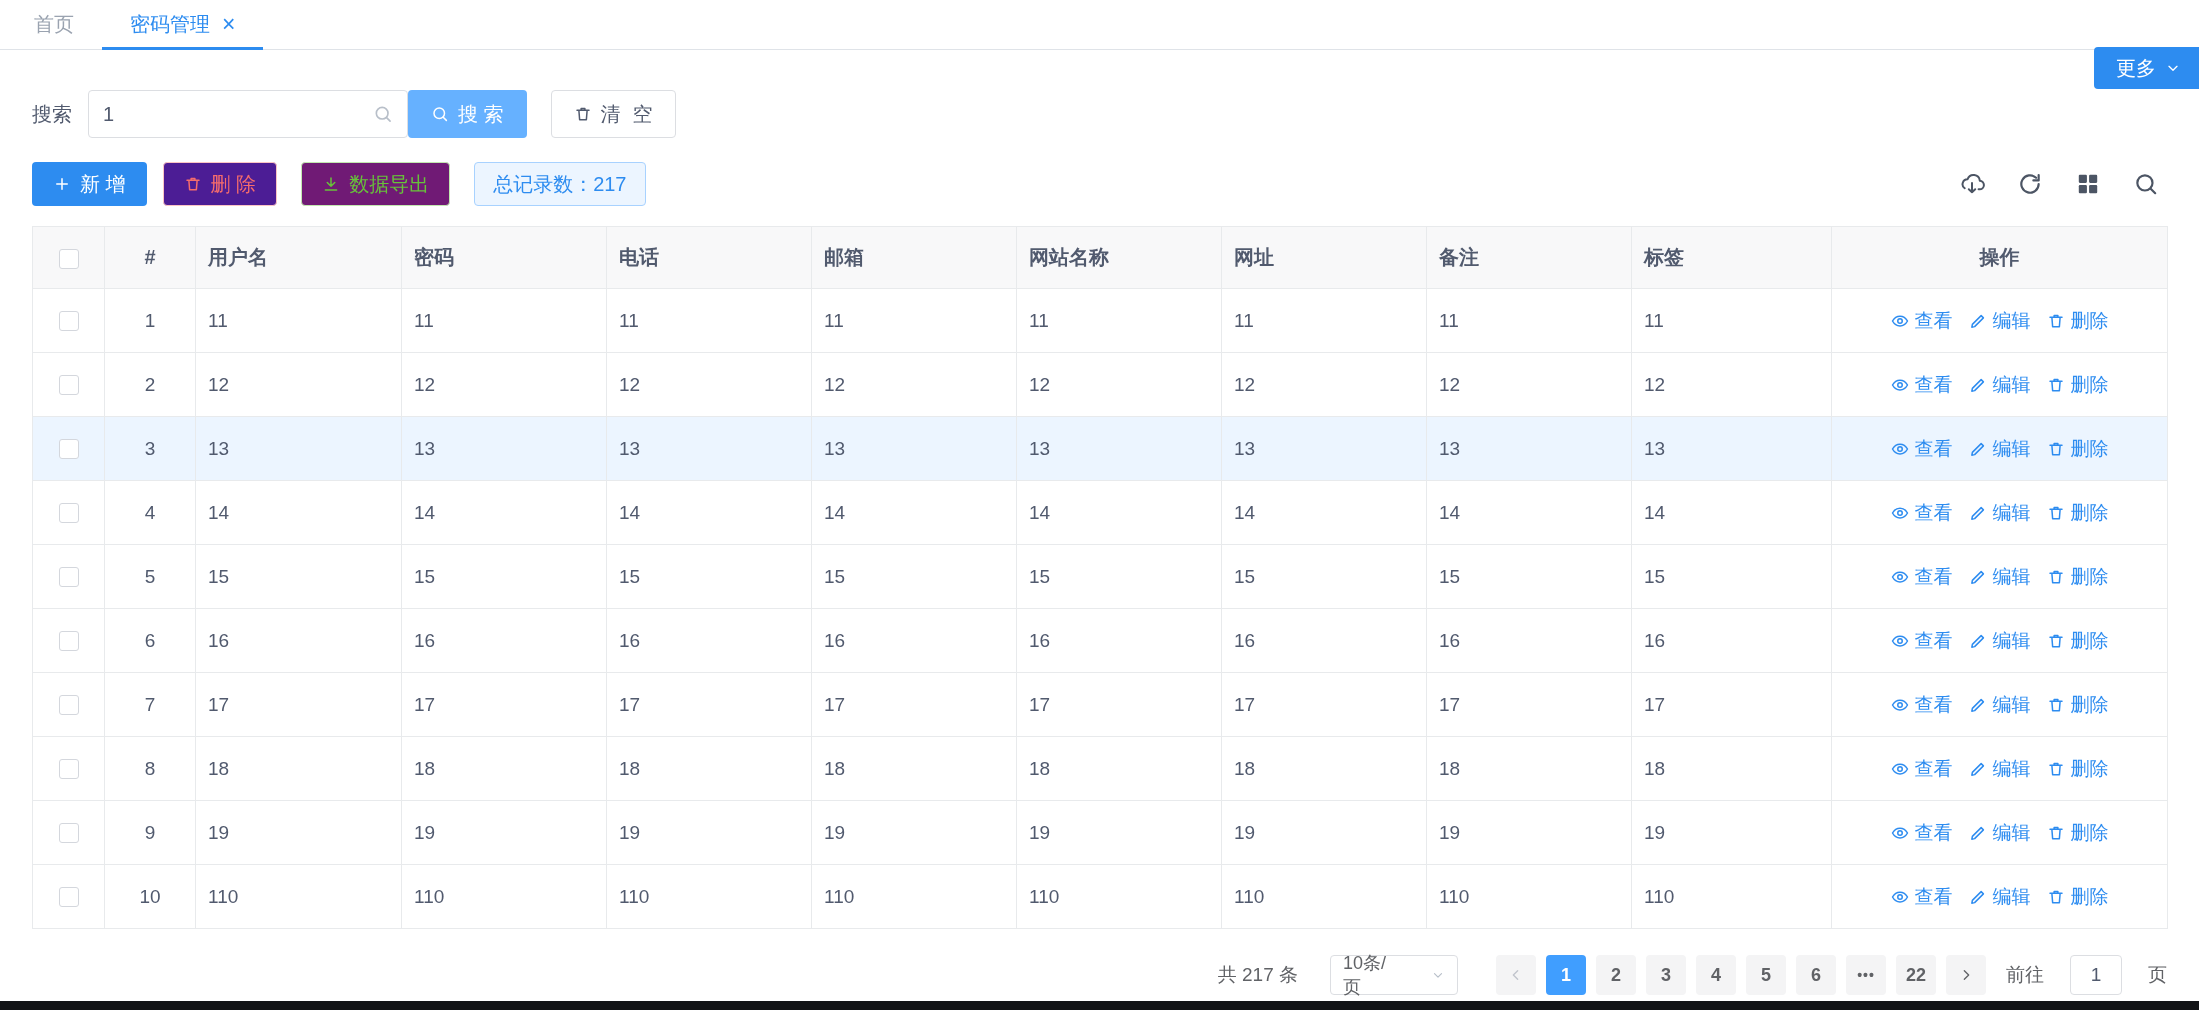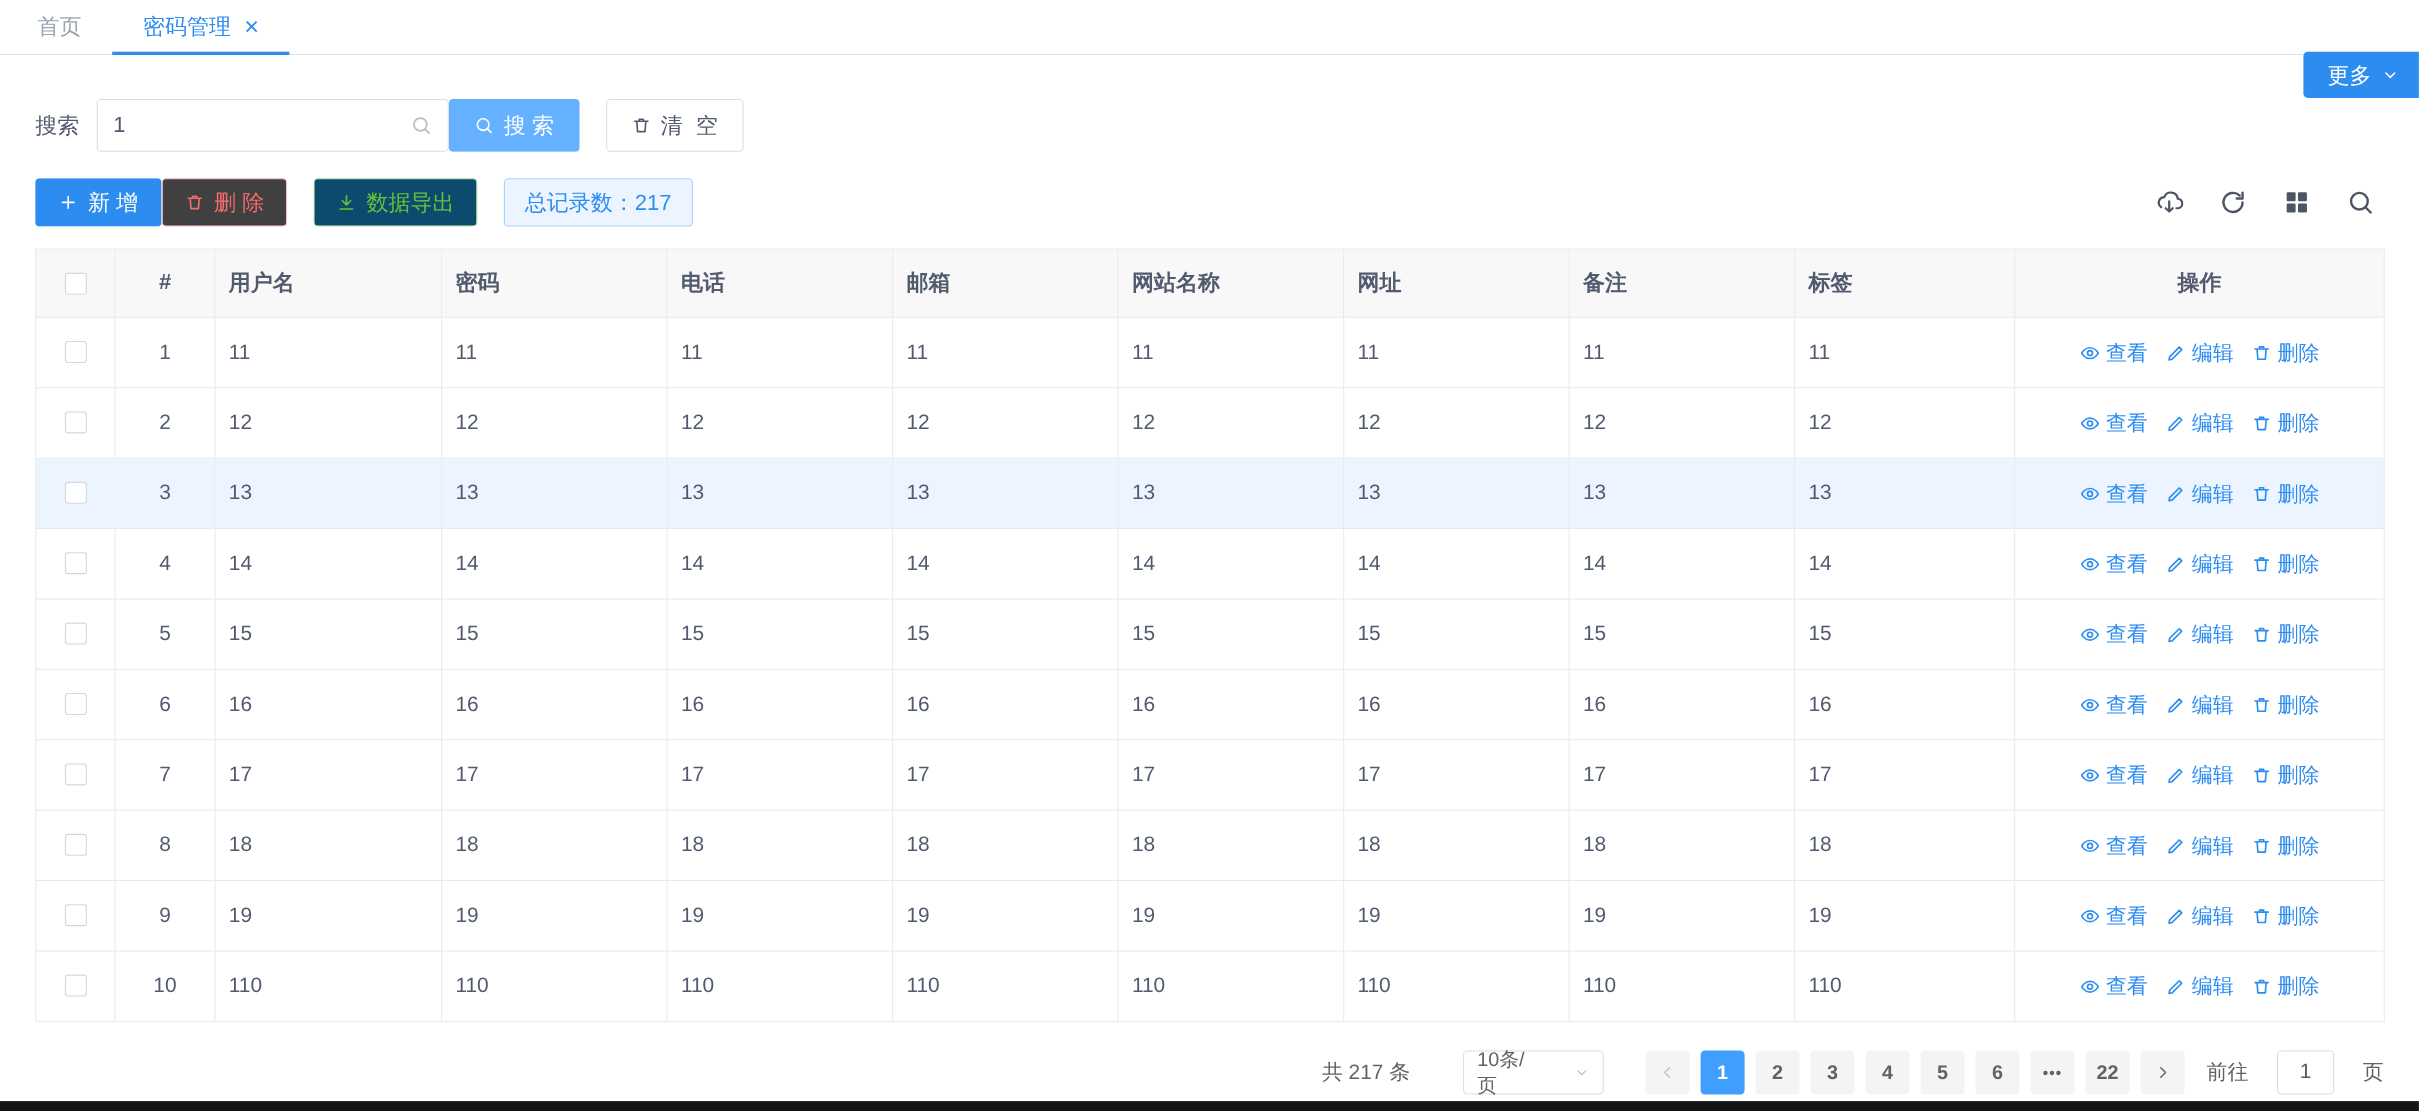--- a/index.html
+++ b/index.html
@@ -31,42 +31,42 @@
   .suffix-icon { color: #b8bfc9; display: flex; }
   .btn { display: inline-flex; align-items: center; justify-content: center; gap: 9px; height: 48px; padding: 0 22px;
     border-radius: 4px; font-size: 20px; border: 1px solid transparent; cursor: pointer; font-family: inherit; background: #fff; color: #515a6e; }
   .btn-search { background: #66b1ff; color: #fff; }
   .btn-clear  { border-color: #dcdee2; margin-left: 24px; font-family: Liberation Mono, monospace; }
 
   
   .toolbar { display: flex; align-items: center; margin: 24px 32px 0; }
   .btn-sm { height: 44px; padding: 0 20px; }
   .btn-add    { background: #2d8cf0; color: #fff; }
-  .btn-del    { background: #404040; border-color: #fbc4c4; color: #f56c6c; }
-  .btn-export { background: #0c4a6e; border-color: #c2e7b0; color: #67c23a; margin-left: 24px; }
+  .btn-del    { background: #4c1d95; border-color: #fbc4c4; color: #f56c6c; margin-left: 16px; }
+  .btn-export { background: #701a75; border-color: #c2e7b0; color: #67c23a; margin-left: 24px; }
   .badge-total { background: #ecf5ff; border: 1px solid #a8d2ff; color: #2d8cf0; height: 44px; display: inline-flex;
     align-items: center; padding: 16px 18px; border-radius: 4px; margin-left: 24px; }
   .toolbar-icons { margin-left: auto; display: flex; align-items: center; gap: 32px; color: #4c5564; padding-right: 8px; }
   .tool-icon { cursor: pointer; display: flex; }
 
   
   .table-wrap { margin: 20px 32px 0; }
   table { border-collapse: collapse; table-layout: fixed; width: 2135px; font-size: 19px; }
   th, td { border: 1px solid #e8eaec; padding: 0 12px; height: 64px; text-align: left; overflow: hidden; white-space: nowrap; }
   thead th { background: #f8f8f9; font-weight: bold; color: #515a6e; height: 62px; font-size: 20px; }
   td { color: #515a6e; background: #fff; }
   .center { text-align: center; }
   tr.hl td { background: #ecf5ff; }
   .checkbox { display: inline-block; width: 20px; height: 20px; border: 1px solid #d4d7dd; border-radius: 3px; background: #fff; vertical-align: middle; cursor: pointer; }
   tr.hl .checkbox { background: #fff; }
   .actions a { color: #2d8cf0; display: inline-flex; align-items: center; gap: 6px; margin: 0 8px; cursor: pointer; text-decoration: none; vertical-align: middle; }
 
   
   .pagination { display: flex; align-items: center; justify-content: flex-end; margin: 26px 32px 0; font-size: 19px; color: #606266; }
-  .page-total { margin-right: 48px; }
+  .page-total { margin-right: 32px; }
   .page-sizer { width: 128px; height: 40px; border: 1px solid #dcdee2; border-radius: 4px; display: flex; align-items: center;
     justify-content: space-between; padding: 0 12px; color: #606266; cursor: pointer; background: #fff; font-size: 18px; gap: 28px; }
   .page-sizer .chev { color: #b8bfc9; display: flex; }
   .page-btn { min-width: 40px; height: 40px; border: none; border-radius: 4px; background: #f4f4f5; color: #606266;
     font-size: 18px; font-weight: bold; margin-left: 10px; cursor: pointer; font-family: inherit;
     display: inline-flex; align-items: center; justify-content: center; padding: 0 6px; }
   .page-btn.active { background: #409eff; color: #fff; }
   .page-btn.prev { margin-left: 38px; color: #c0c4cc; }
   .page-btn.dots { font-size: 14px; letter-spacing: 1px; }
   #pager { display: inline-flex; align-items: center; }

